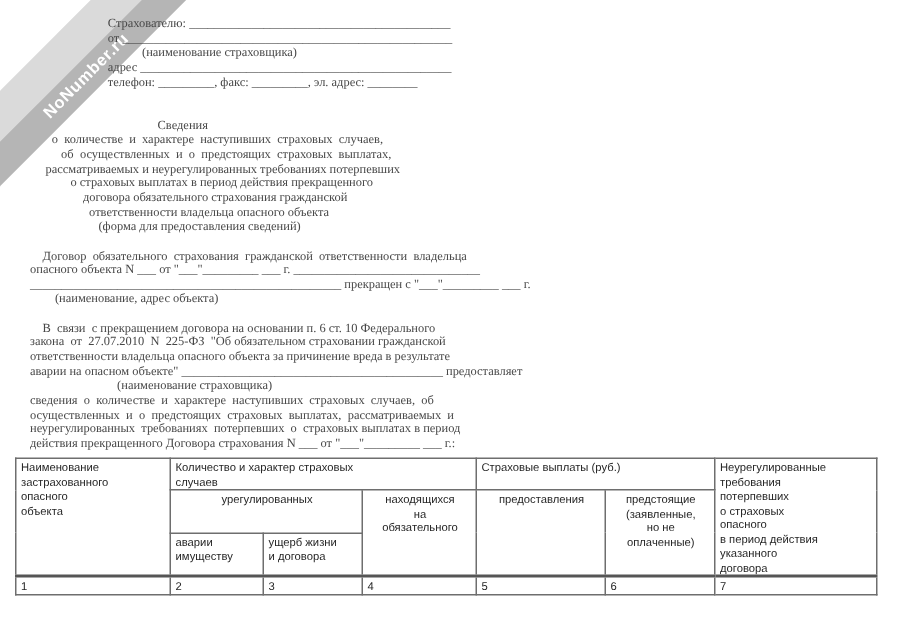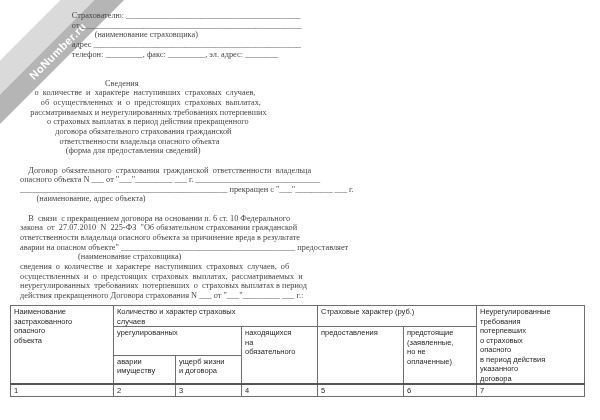--- a/index.html
+++ b/index.html
@@ -53,21 +53,21 @@
     vertical-align: top;
     padding: 1px 2px 0 3px;
     font-family: "Liberation Sans", sans-serif;
     font-size: 7.5px;
     line-height: 9.5px;
     color: #262626;
     white-space: pre-line;
     overflow: hidden;
   }
   tr.r1 { height: 19px; }
-  tr.r2 { height: 10px; }
+  tr.r2 { height: 10px; text-align: center; }
   tr.r4 { height: 12px; }
   tr.r4 td { border-top: 2px solid #555555; line-height: 10px; }
 </style>
 </head>
 <body>
 
 <div class="page">
 
   <div class="wm-wrap">
     <div class="wm-light"></div>
@@ -116,21 +116,21 @@
       <col style="width:108px">
     </colgroup>
     <tbody>
         <tr class="r1">
       <td rowspan="3">Наименование
 застрахованного
 опасного
 объекта</td>
       <td colspan="3">Количество и характер страховых
 случаев</td>
-      <td colspan="2">Страховые характер (руб.)</td>
+      <td colspan="2">Страховые выплаты (руб.)</td>
       <td rowspan="3">Неурегулированные
 требования
 потерпевших
 о страховых
 опасного
 в период действия
 указанного
 договора</td>
     </tr>
     <tr class="r2">

